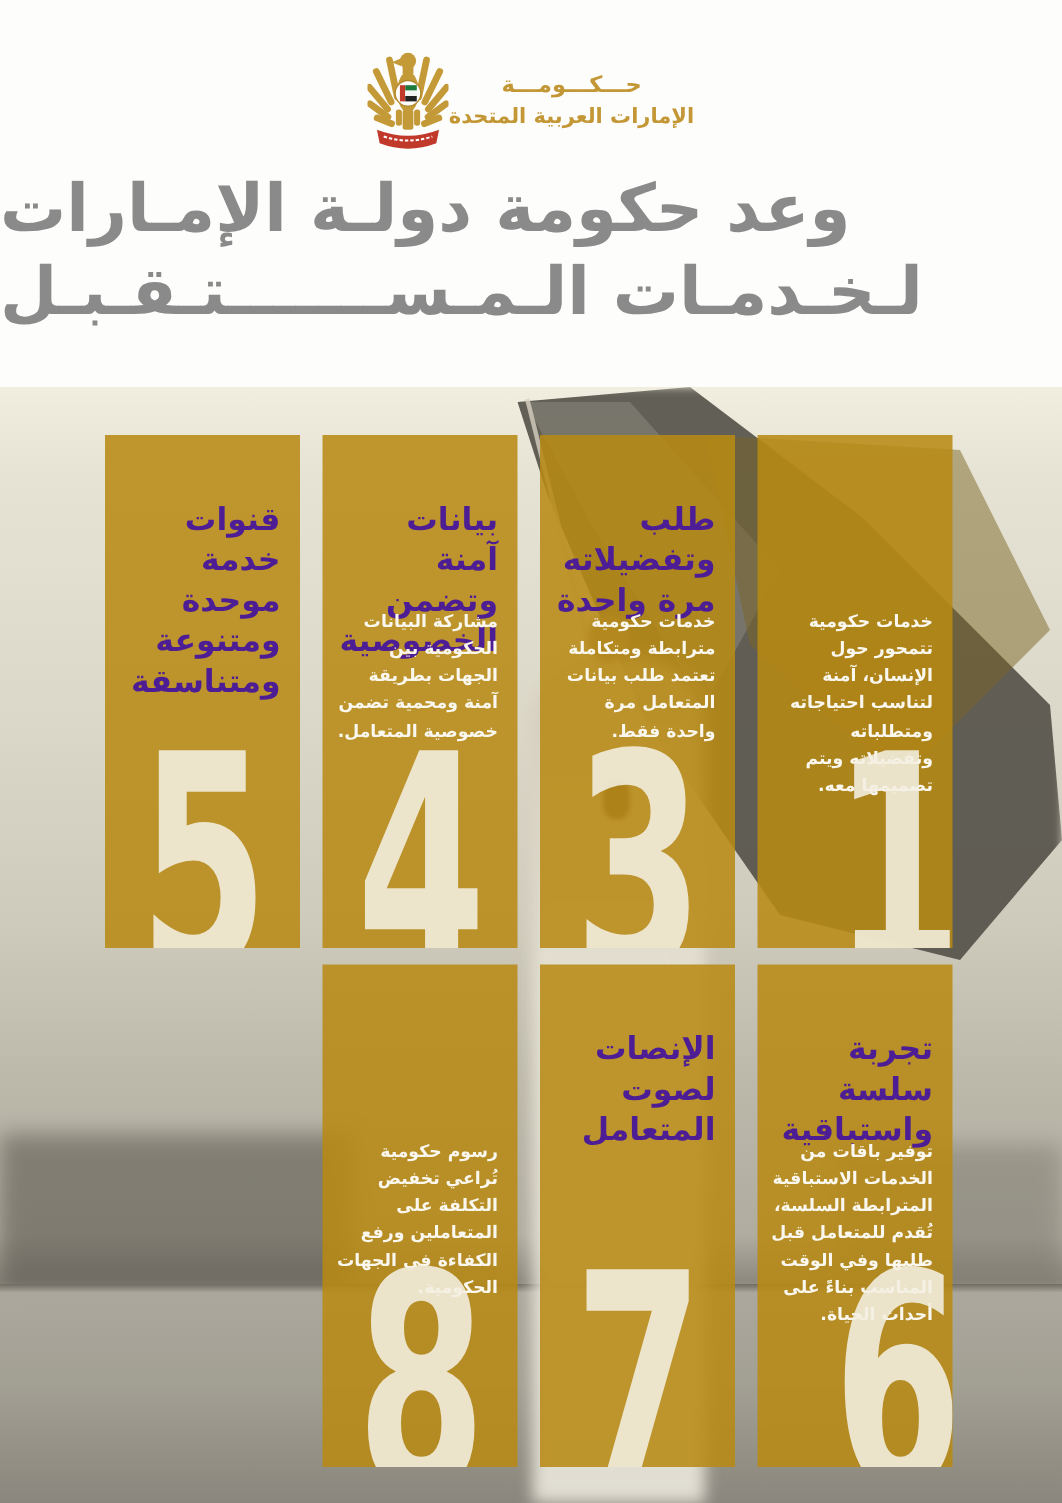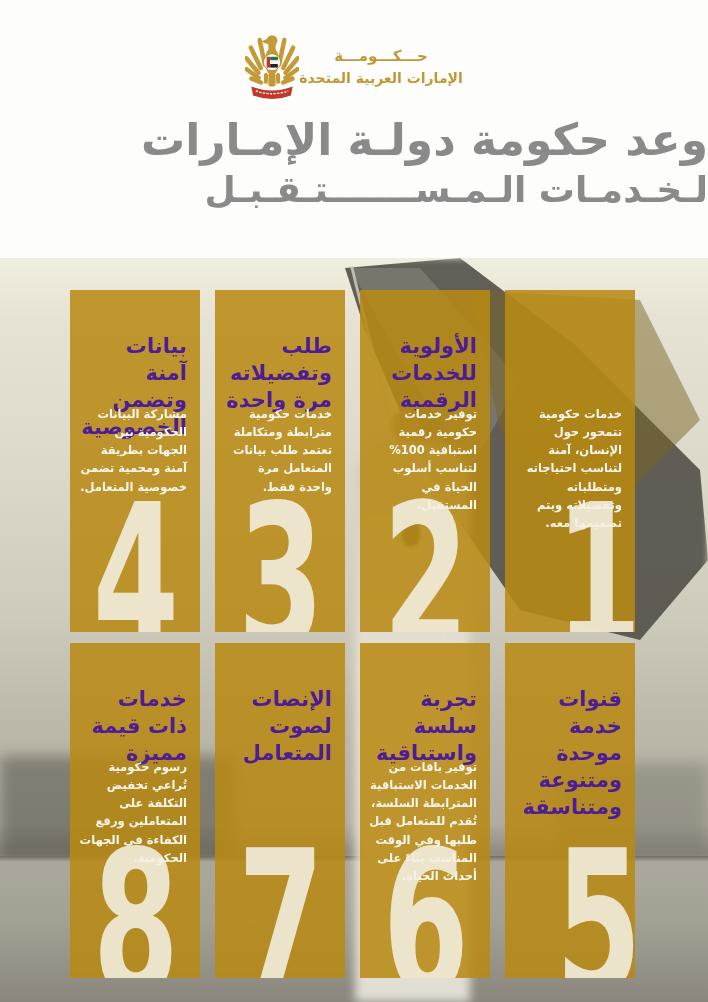--- a/index.html
+++ b/index.html
@@ -35,23 +35,23 @@
     background:#6f6c62;opacity:.4;filter:blur(7px);}
   .sea{position:absolute;left:0;top:598px;width:708px;height:146px;
     background:linear-gradient(180deg,#6e6a60 0%,#aca89d 4%,#a3a094 45%,#8a867d 100%);opacity:.95;}
   
   .logo-row{position:absolute;top:26px;left:0;width:100%;display:flex;
     justify-content:center;align-items:center;direction:ltr;}
   .logo-text{direction:rtl;text-align:center;color:#c39735;font-weight:bold;}
   .logo-text .l1{font-size:15px;letter-spacing:1px;margin-bottom:5px;}
   .logo-text .l2{font-size:14px;}
   .main-title{position:absolute;top:112px;left:0;width:100%;direction:rtl;
-    text-align:right;color:#8a8a8a;font-weight:bold;}
+    text-align:left;color:#8a8a8a;font-weight:bold;}
   .main-title .t1{font-size:44px;line-height:1.25;}
-  .main-title .t2{font-size:36px;line-height:1.25;}
+  .main-title .t2{font-size:44px;line-height:1.25;}
   
   .grid{position:absolute;left:70px;top:290px;width:565px;
     display:grid;grid-template-columns:repeat(4,130px);grid-template-rows:342px 335px;
     column-gap:15px;row-gap:11px;direction:rtl;}
   .card{position:relative;background:rgba(184,138,20,0.87);overflow:hidden;
     text-align:right;direction:rtl;}
   .card-title{padding:20px 13px 0 8px;color:#4c1d95;font-weight:bold;
     font-size:21px;line-height:1.28;white-space:pre-line;margin-top:23px;}
   .card-body{position:absolute;top:115px;right:13px;left:8px;color:#faf7ee;
     font-size:11.5px;line-height:1.58;font-weight:bold;}
@@ -133,27 +133,20 @@
     <div class="t2">لـخـدمـات الـمـســـــــتـقـبـل</div>
   </div>
 
   <div class="grid">
 
     <div class="card">
       <div class="card-body">خدمات حكومية تتمحور حول الإنسان، آمنة لتناسب احتياجاته ومتطلباته وتفضيلاته ويتم تصميمها معه.</div>
       <div class="card-number">1</div>
     </div>
 
-    <div class="card">
-      <div class="card-title">الأولوية
-للخدمات
-الرقمية</div>
-      <div class="card-body">توفير خدمات حكومية رقمية استباقية 100% لتناسب أسلوب الحياة في المستقبل.</div>
-      <div class="card-number">2</div>
-    </div>
 
     <div class="card">
       <div class="card-title">طلب
 وتفضيلاته
 مرة واحدة</div>
       <div class="card-body">خدمات حكومية مترابطة ومتكاملة تعتمد طلب بيانات المتعامل مرة واحدة فقط.</div>
       <div class="card-number">3</div>
     </div>
 
     <div class="card">
@@ -180,21 +173,18 @@
     </div>
 
     <div class="card">
       <div class="card-title">الإنصات
 لصوت
 المتعامل</div>
       <div class="card-number">7</div>
     </div>
 
     <div class="card">
-      <div class="card-title">خدمات
-ذات قيمة
-مميزة</div>
       <div class="card-body">رسوم حكومية تُراعي تخفيض التكلفة على المتعاملين ورفع الكفاءة في الجهات الحكومية.</div>
       <div class="card-number">8</div>
     </div>
 
   </div>
 </div>
 
 </body></html>

